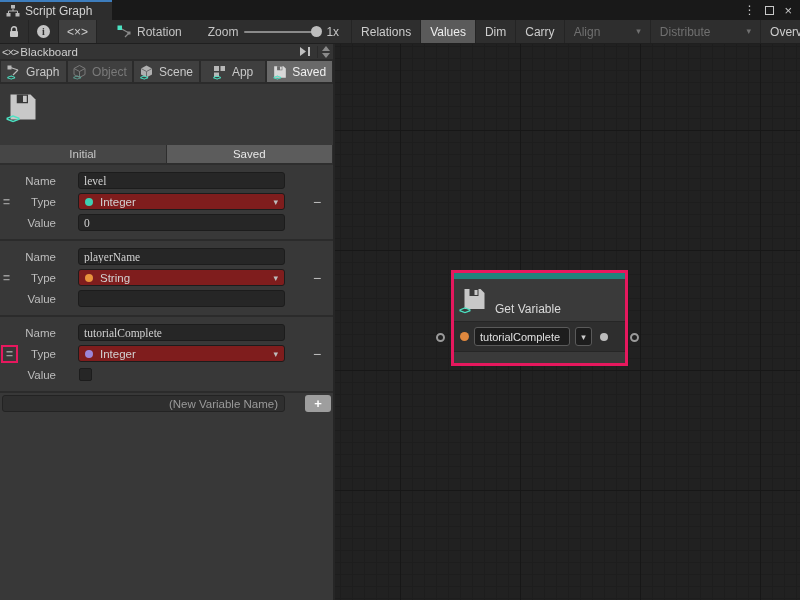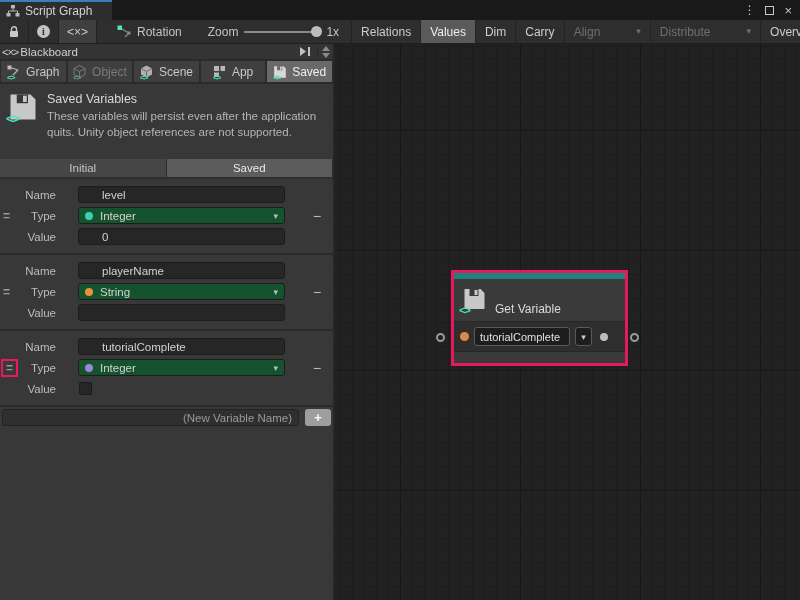--- a/index.html
+++ b/index.html
@@ -68,33 +68,33 @@
 
   .subtabs { display:flex; height:20px; margin-top:13px; border-bottom:2px solid #2e2e2e; }
   .subtab { flex:1; display:flex; align-items:center; justify-content:center; font-size:11.5px; color:#c6c6c6; background:#464646; border-right:1px solid #2e2e2e; }
   .subtab.active { background:#5c5c5c; color:#e8e8e8; }
 
   .vars { }
   .var-block { position:relative; padding:4px 0 5px 0; border-bottom:2px solid #2b2b2b; }
   .vrow { display:flex; align-items:center; height:19px; margin:2px 0;gap:16px; }
   .vlabel { width:62px; text-align:right; padding-right:6px; color:#bdbdbd; font-size:11.5px; flex:0 0 auto; }
   .tfield { flex:1; height:17px; background:#262626; border:1px solid #1c1c1c; border-radius:3px;
-    color:#d2d2d2; font-size:11.5px; padding:0 23px; font-family:Liberation Sans, sans-serif; outline:none; }
+    color:#d2d2d2; font-size:11.5px; padding:0 5px; font-family:Liberation Serif, serif; outline:none; }
   .frame-right { width:32px; flex:0 0 auto; display:flex; justify-content:center; }
   .frame-right.empty { width:32px; }
   .minus { color:#c0c0c0; font-size:14px; line-height:1; }
-  .dropdown { flex:1; height:17px; background:#14532d; border:1px solid #1c1c1c; border-radius:3px;
+  .dropdown { flex:1; height:17px; background:#7f1d1d; border:1px solid #1c1c1c; border-radius:3px;
     display:flex; align-items:center; padding:0 6px; gap:7px; color:#d2d2d2; font-size:11.5px; }
   .dd-dot { width:8px; height:8px; border-radius:50%; flex:0 0 auto; }
   .dd-caret { margin-left:auto; font-size:9px; color:#bdbdbd; }
   .handle { position:absolute; left:3px; font-weight:bold; color:#9a9a9a; font-size:12px; letter-spacing:0; }
   .handle.hl { left:1px; border:2px solid #e6185e; padding:0px 3px; }
   .checkbox { width:13px; height:13px; background:#262626; border:1px solid #1c1c1c; border-radius:2px; margin-left:1px; }
 
-  .newvar-row { display:flex; align-items:center; margin-top:0px; padding:2px 2px 2px 2px; gap:6px; }
+  .newvar-row { display:flex; align-items:center; margin-top:0px; padding:2px 2px 2px 2px; gap:20px; }
   .newvar-input { flex:1; height:17px; background:#2f2f2f; border:1px solid #232323; border-radius:3px;
     color:#8a8a8a; font-size:11.5px; text-align:right; padding:0 6px; font-family:"Liberation Sans",sans-serif; outline:none; }
   .newvar-input::placeholder { color:#9a9a9a; opacity:1; }
   .plus-btn { width:26px; height:17px; background:#9e9e9e; border-radius:3px; color:#fff;
     display:flex; align-items:center; justify-content:center; font-size:13px; font-weight:bold; }
 
   
   .graph { position:absolute; top:44px; left:335px; right:0; bottom:0; background-color:#212121;
     background-image:
       linear-gradient(#171717 1px, transparent 1px),
@@ -288,24 +288,20 @@
 
     <div class="info-box">
       <span class="big-floppy">
         <svg width="30" height="30" viewBox="0 0 24 24">
             <path d="M2 2 h16 l4 4 v16 H2 Z" fill="#c8c8c8"></path>
             <rect x="7" y="2" width="9" height="7" class="floppy-cut-info"></rect>
             <rect x="12" y="3" width="3" height="5" fill="#c8c8c8"></rect>
           </svg>
         <span class="code-ov">&lt;&gt;</span>
       </span>
-      <div class="info-text">
-        <h3>Saved Variables</h3>
-        <p>These variables will persist even after the application quits. Unity object references are not supported.</p>
-      </div>
     </div>
 
     <div class="subtabs">
       <div class="subtab">
           <span>Initial</span>
         </div>
       <div class="subtab active">
           <span>Saved</span>
         </div>
     </div>

